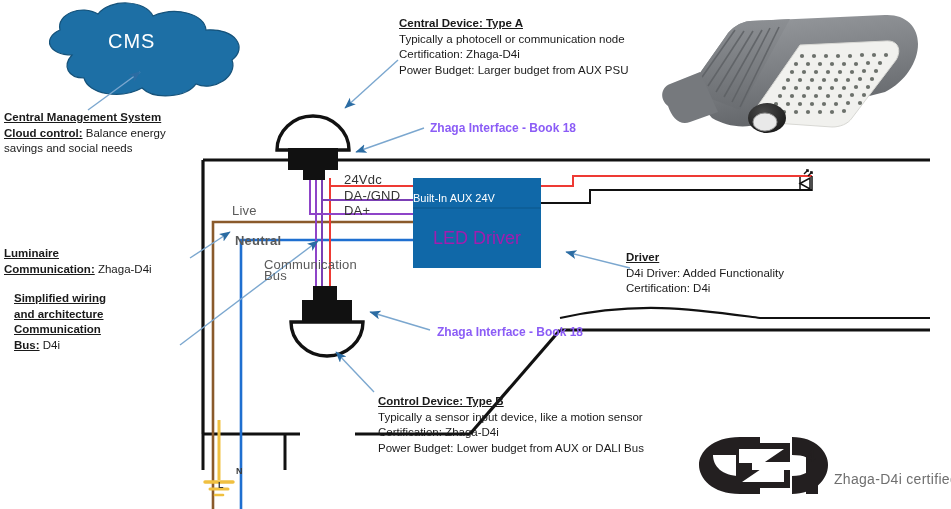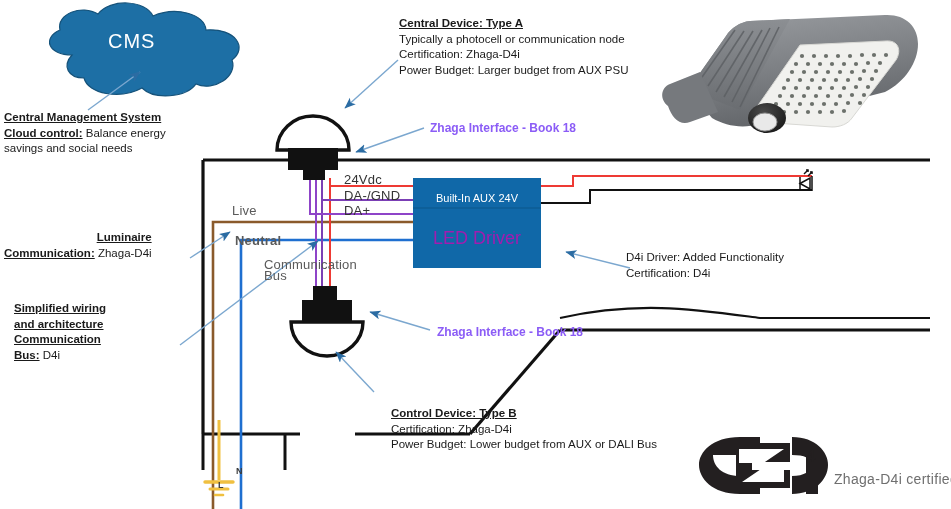--- a/index.html
+++ b/index.html
@@ -273,47 +273,49 @@
     <div>savings and social needs</div>
   </div>
 
   <div class="callout" style="left:399px;top:16px;">
     <div class="hd">Central Device: Type A</div>
     <div>Typically a photocell or communication node</div>
     <div>Certification: Zhaga-D4i</div>
     <div>Power Budget: Larger budget from AUX PSU</div>
   </div>
 
-  <div class="callout" style="left:378px;top:406px;margin-left:13px;">
+  <div class="callout" style="left:378px;top:394px;">
     <div class="hd">Control Device: Type B</div>
+    <div>Typically a sensor input device, like a motion sensor</div>
     <div>Certification: Zhaga-D4i</div>
     <div>Power Budget: Lower budget from AUX or DALI Bus</div>
   </div>
 
-  <div class="callout" style="left:4px;top:230px;text-align:right;">
+  <div class="callout" style="left:4px;top:246px;">
     <div class="hd">Luminaire</div>
     <div><span class="hdline">Communication:</span><span class="rest"> Zhaga-D4i</span></div>
   </div>
 
-  <div class="callout" style="left:14px;top:301px;">
+  <div class="callout" style="left:14px;top:291px;">
     <div class="hd">Simplified wiring</div>
     <div class="hd">and architecture</div>
     <div class="hd">Communication</div>
     <div><span class="hdline">Bus:</span><span class="rest"> D4i</span></div>
   </div>
 
   <div class="callout" style="left:626px;top:250px;">
+    <div class="hd">Driver</div>
     <div>D4i Driver: Added Functionality</div>
     <div>Certification: D4i</div>
   </div>
 
   <div class="bold-label" style="left:430px;top:121px;">Zhaga Interface - Book 18</div>
   <div class="bold-label" style="left:437px;top:325px;">Zhaga Interface - Book 18</div>
 
-  <div class="abs" style="left:413px;top:178px;width:128px;height:40px;display:flex;align-items:center;justify-content:center;border-radius:12px;">
+  <div class="abs" style="left:413px;top:178px;width:128px;height:40px;display:flex;align-items:center;border-radius:12px;">
     <span style="color:#fff;font-size:11px;">Built-In AUX 24V</span>
   </div>
   <div class="abs" style="left:413px;top:208px;width:128px;height:60px;display:flex;align-items:center;justify-content:center;">
     <span style="color:#a21caf;font-size:18px;">LED Driver</span>
   </div>
 
   <div class="wire-label dark" style="left:344px;top:172px;">24Vdc</div>
   <div class="wire-label dark" style="left:344px;top:188px;">DA-/GND</div>
   <div class="wire-label dark" style="left:344px;top:203px;">DA+</div>
   <div class="wire-label" style="left:218px;top:203px;margin-left:14px;">Live</div>

